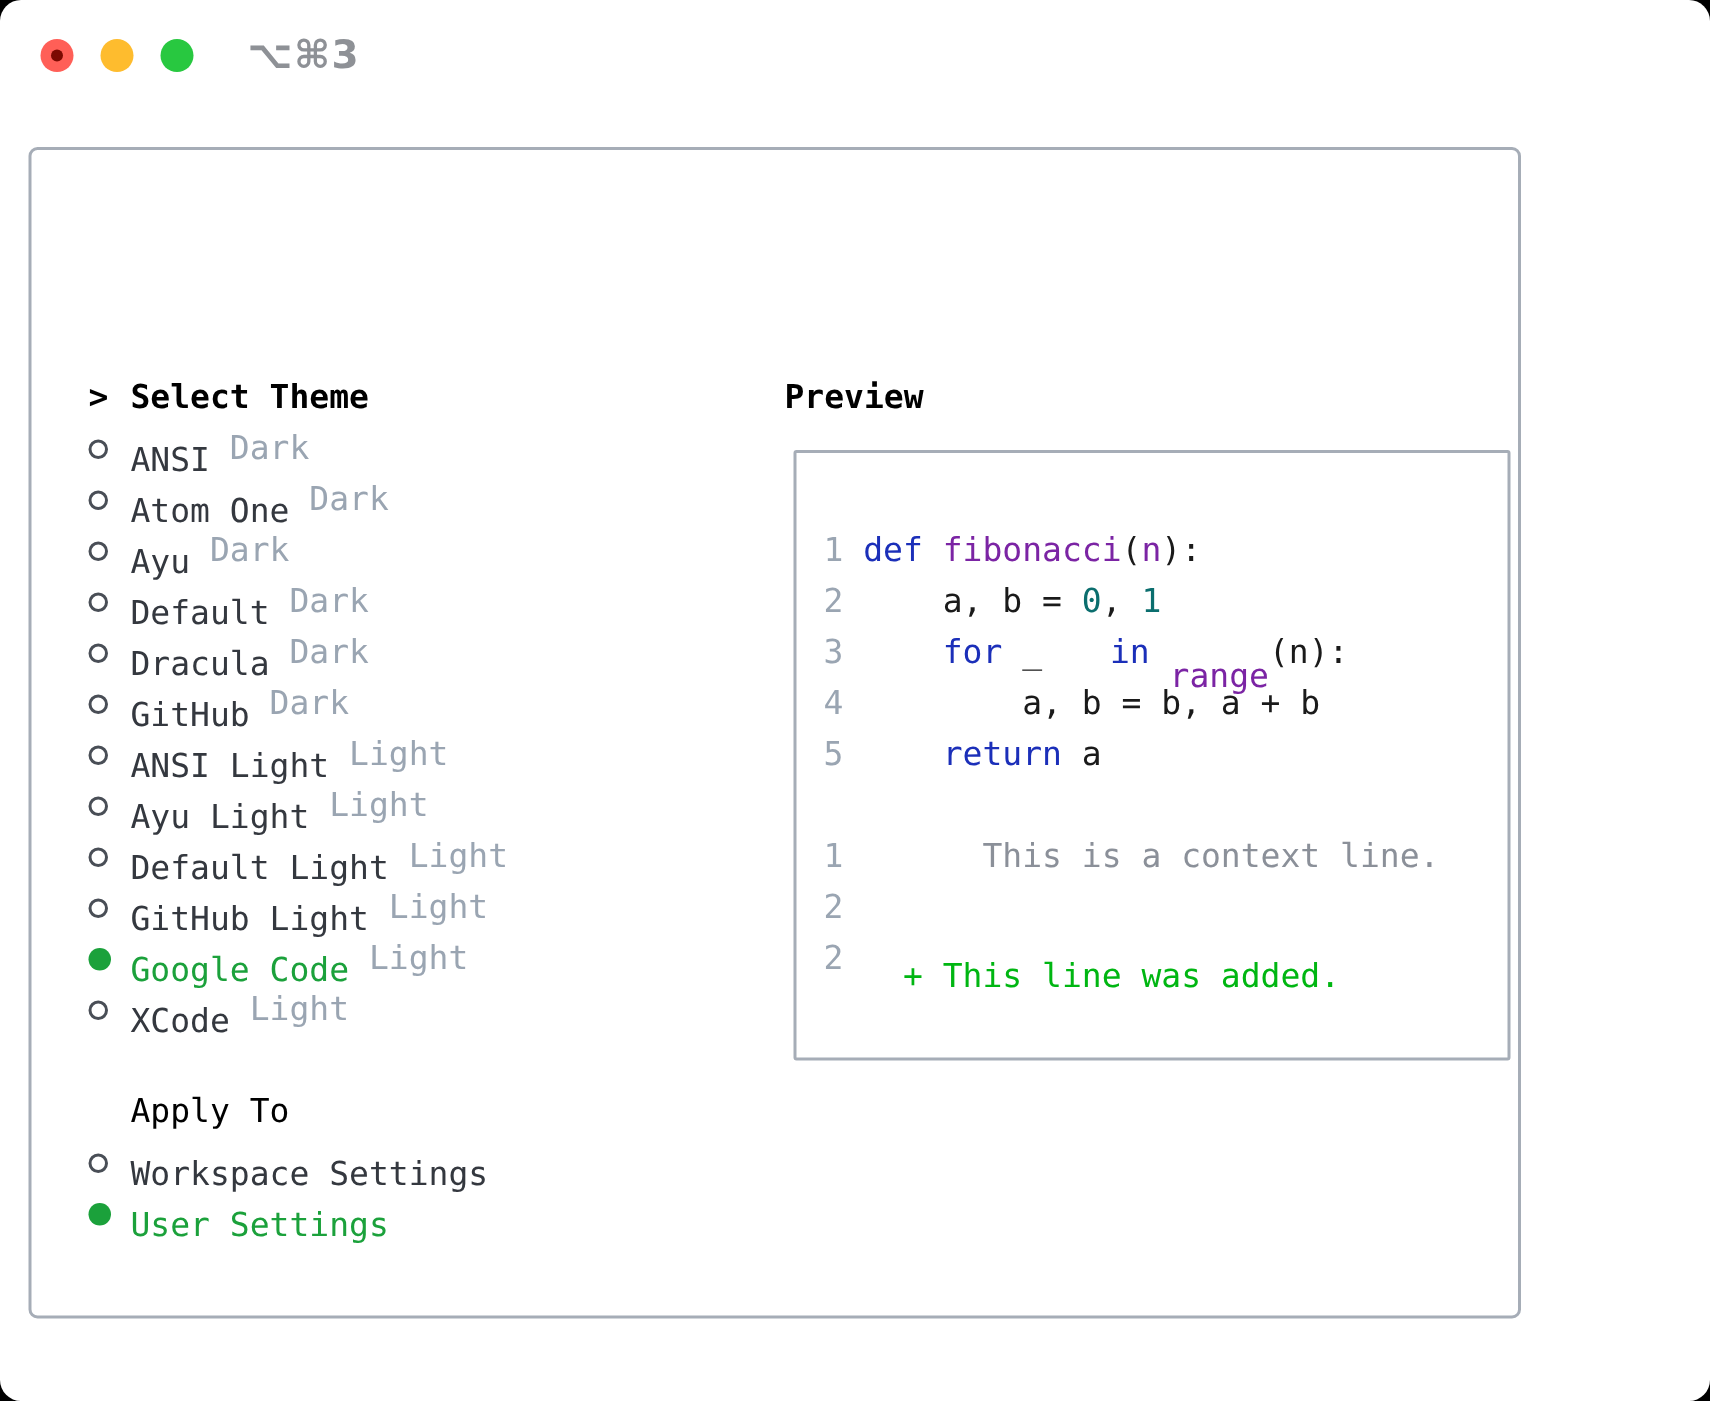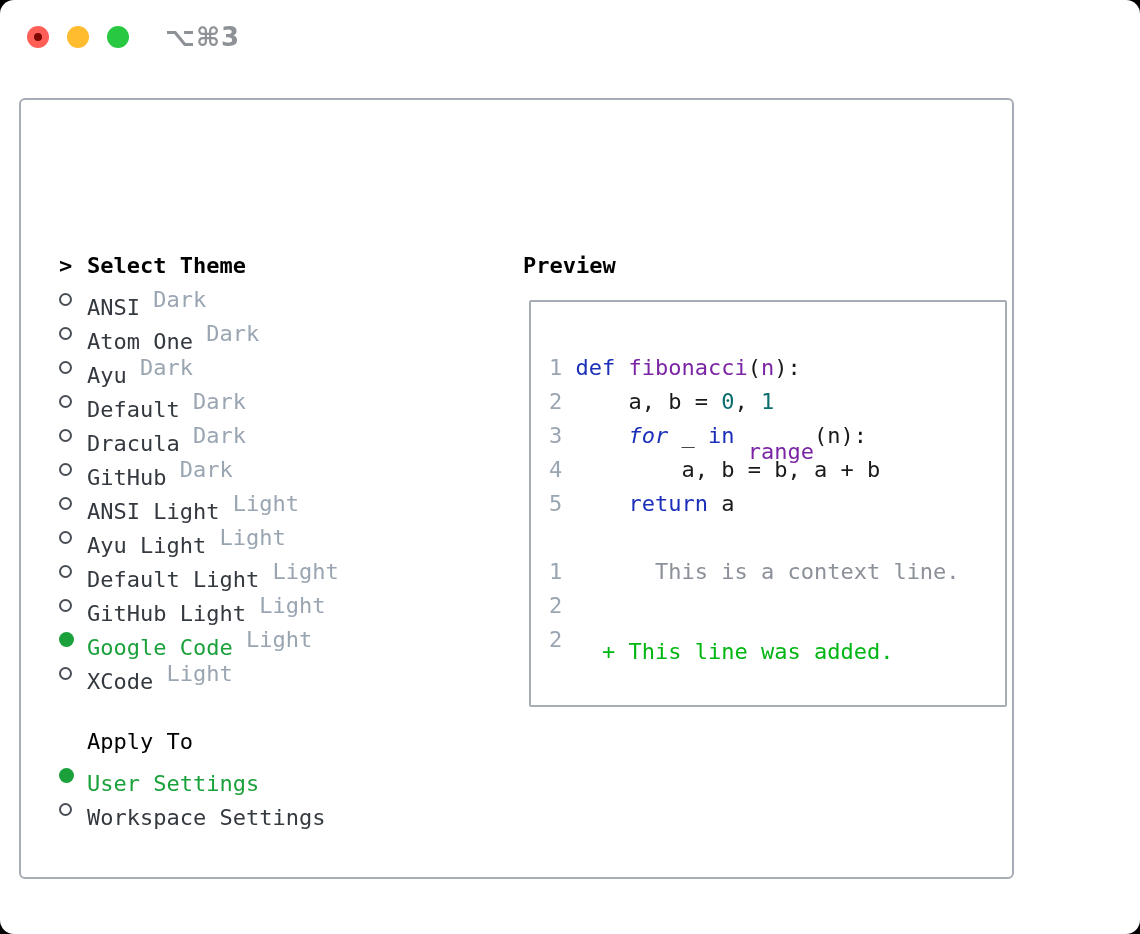--- a/index.html
+++ b/index.html
@@ -76,36 +76,36 @@
           <div class="row"><span class="cell"><span class="radio on"></span></span><span class="name sel">Google Code</span><span> </span><span class="variant">Light</span></div>
           <div class="row"><span class="cell"><span class="radio"></span></span><span class="name">XCode</span><span> </span><span class="variant">Light</span></div>
         </div>
 
       <div class="row"></div>
       <div class="row">
         <span class="cell"></span>
         <span class="applyhdr">Apply To</span>
       </div>
       <div id="apply-list">
+          <div class="row"><span class="cell"><span class="radio"></span></span><span class="name">Workspace Settings</span></div>
           <div class="row"><span class="cell"><span class="radio on"></span></span><span class="name sel">User Settings</span></div>
-          <div class="row"><span class="cell"><span class="radio"></span></span><span class="name">Workspace Settings</span></div>
         </div>
     </div>
 
     <div class="hint">
       <div>(Use Enter to select, Tab to</div>
       
     </div>
 
     <div class="preview-title">Preview</div>
     <div class="preview-box">
       <div class="code" id="preview-code">
           <div class="code-line"><span style="color: rgb(154, 165, 178);">1 </span><span style="color: rgb(27, 47, 185);">def </span><span style="color: rgb(123, 36, 164);">fibonacci</span><span style="color: rgb(26, 26, 26);">(</span><span style="color: rgb(123, 36, 164);">n</span><span style="color: rgb(26, 26, 26);">):</span></div>
           <div class="code-line"><span style="color: rgb(154, 165, 178);">2 </span><span style="color: rgb(26, 26, 26);">    a, b = </span><span style="color: rgb(11, 110, 110);">0</span><span style="color: rgb(26, 26, 26);">, </span><span style="color: rgb(11, 110, 110);">1</span></div>
-          <div class="code-line"><span style="color: rgb(154, 165, 178);">3 </span><span style="color: rgb(26, 26, 26);">    </span><span style="color: rgb(27, 47, 185); font-style: italic;">for </span><span style="color: rgb(26, 26, 26);">_ </span><span style="color: rgb(27, 47, 185);">in </span><span style="color: rgb(123, 36, 164); margin-top: 32px;">range</span><span style="color: rgb(26, 26, 26);">(n):</span></div>
+          <div class="code-line"><span style="color: rgb(154, 165, 178);">3 </span><span style="color: rgb(26, 26, 26);">    </span><span style="color: rgb(27, 47, 185);">for </span><span style="color: rgb(26, 26, 26);">_ </span><span style="color: rgb(27, 47, 185); margin-left: 32px;">in </span><span style="color: rgb(123, 36, 164); margin-top: 32px;">range</span><span style="color: rgb(26, 26, 26);">(n):</span></div>
           <div class="code-line"><span style="color: rgb(154, 165, 178);">4 </span><span style="color: rgb(26, 26, 26);">        a, b = b, a + b</span></div>
           <div class="code-line"><span style="color: rgb(154, 165, 178);">5 </span><span style="color: rgb(26, 26, 26);">    </span><span style="color: rgb(27, 47, 185);">return </span><span style="color: rgb(26, 26, 26);">a</span></div>
           <div class="code-line"></div>
           <div class="code-line"><span style="color: rgb(154, 165, 178);">1 </span><span style="color: rgb(139, 144, 153); text-align: center;">      This is a context line.</span></div>
           <div class="code-line"><span style="color: rgb(154, 165, 178);">2 </span></div>
           <div class="code-line"><span style="color: rgb(154, 165, 178);">2 </span><span style="color: rgb(0, 182, 18); margin-top: 24px;">  + This line was added.</span></div>
         </div>
     </div>
 
   </div>

